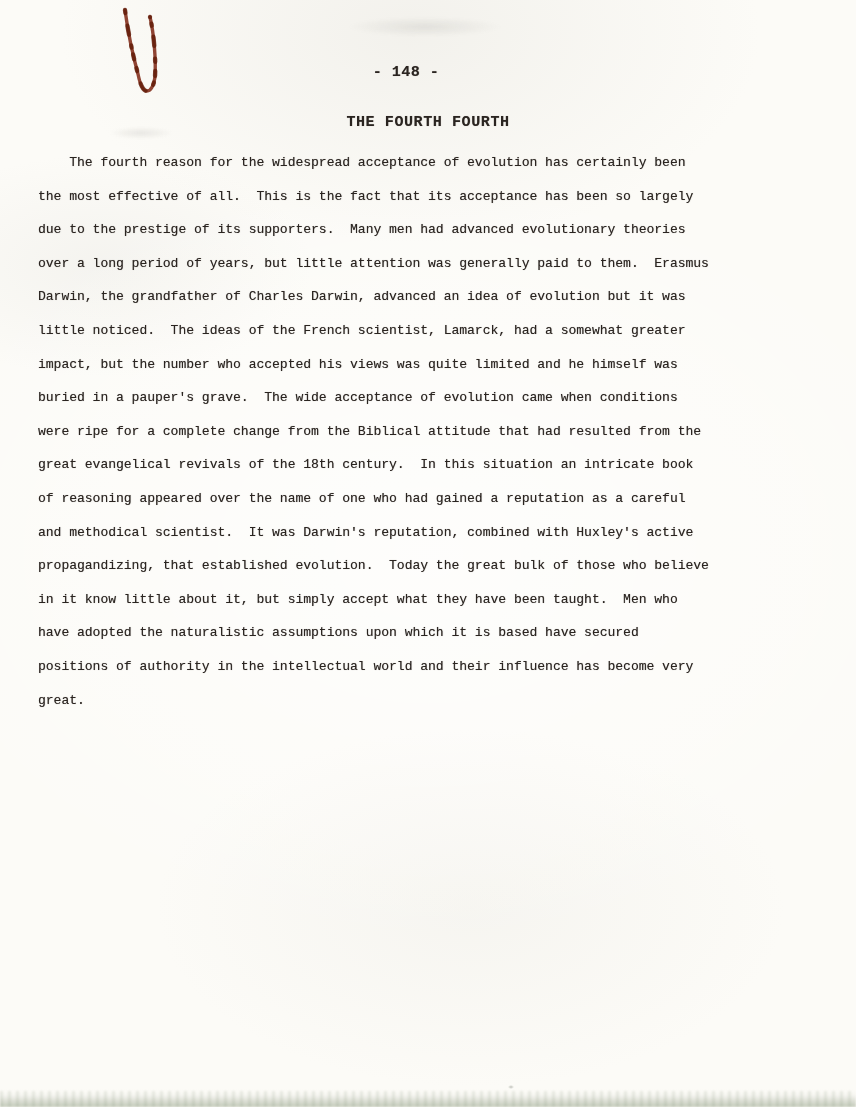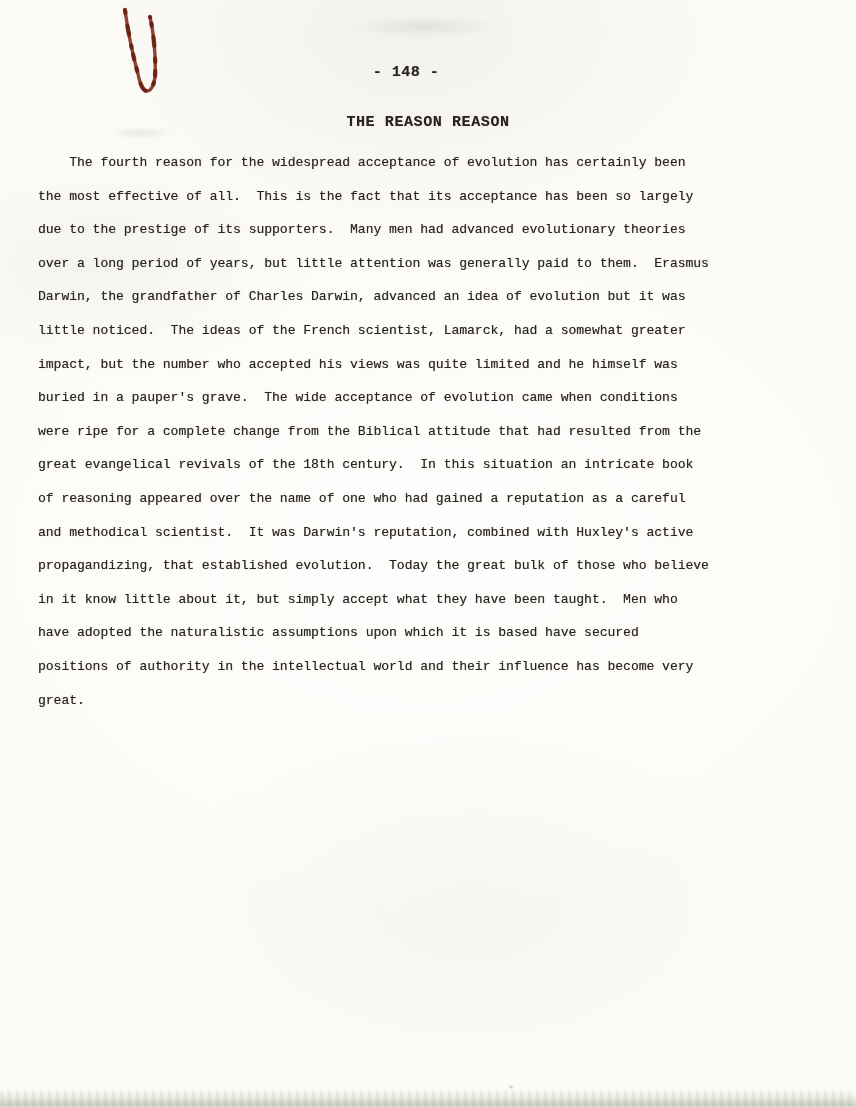--- a/index.html
+++ b/index.html
@@ -120,21 +120,21 @@
   <svg class="paperclip" viewBox="0 0 60 96" xmlns="http://www.w3.org/2000/svg" aria-hidden="true">
     <path d="M 12,6 C 15,28 20,52 25,70 C 27,80 30,87 34,87 C 38,87 41,81 42,73 C 43,55 41,30 37,13" fill="none" stroke="#7c2410" stroke-width="3.4" stroke-linecap="round" opacity="0.85"></path>
     <path d="M 12,6 C 15,28 20,52 25,70 C 27,80 30,87 34,87 C 38,87 41,81 42,73 C 43,55 41,30 37,13" fill="none" stroke="#5d1806" stroke-width="4.4" stroke-linecap="round" stroke-dasharray="3 13 9 11 2 7 5 9" opacity="0.75"></path>
   </svg>
 
   <div class="smudge smudge-top"></div>
   <div class="smudge smudge-left-title"></div>
 
   <div class="page-number">- 148 -</div>
 
-  <div class="doc-title">THE REASON REASON</div>
+  <div class="doc-title">THE FOURTH FOURTH</div>
 
   <div class="body-text">    The fourth reason for the widespread acceptance of evolution has certainly been
 the most effective of all.  This is the fact that its acceptance has been so largely
 due to the prestige of its supporters.  Many men had advanced evolutionary theories
 over a long period of years, but little attention was generally paid to them.  Erasmus
 Darwin, the grandfather of Charles Darwin, advanced an idea of evolution but it was
 little noticed.  The ideas of the French scientist, Lamarck, had a somewhat greater
 impact, but the number who accepted his views was quite limited and he himself was
 buried in a pauper's grave.  The wide acceptance of evolution came when conditions
 were ripe for a complete change from the Biblical attitude that had resulted from the

